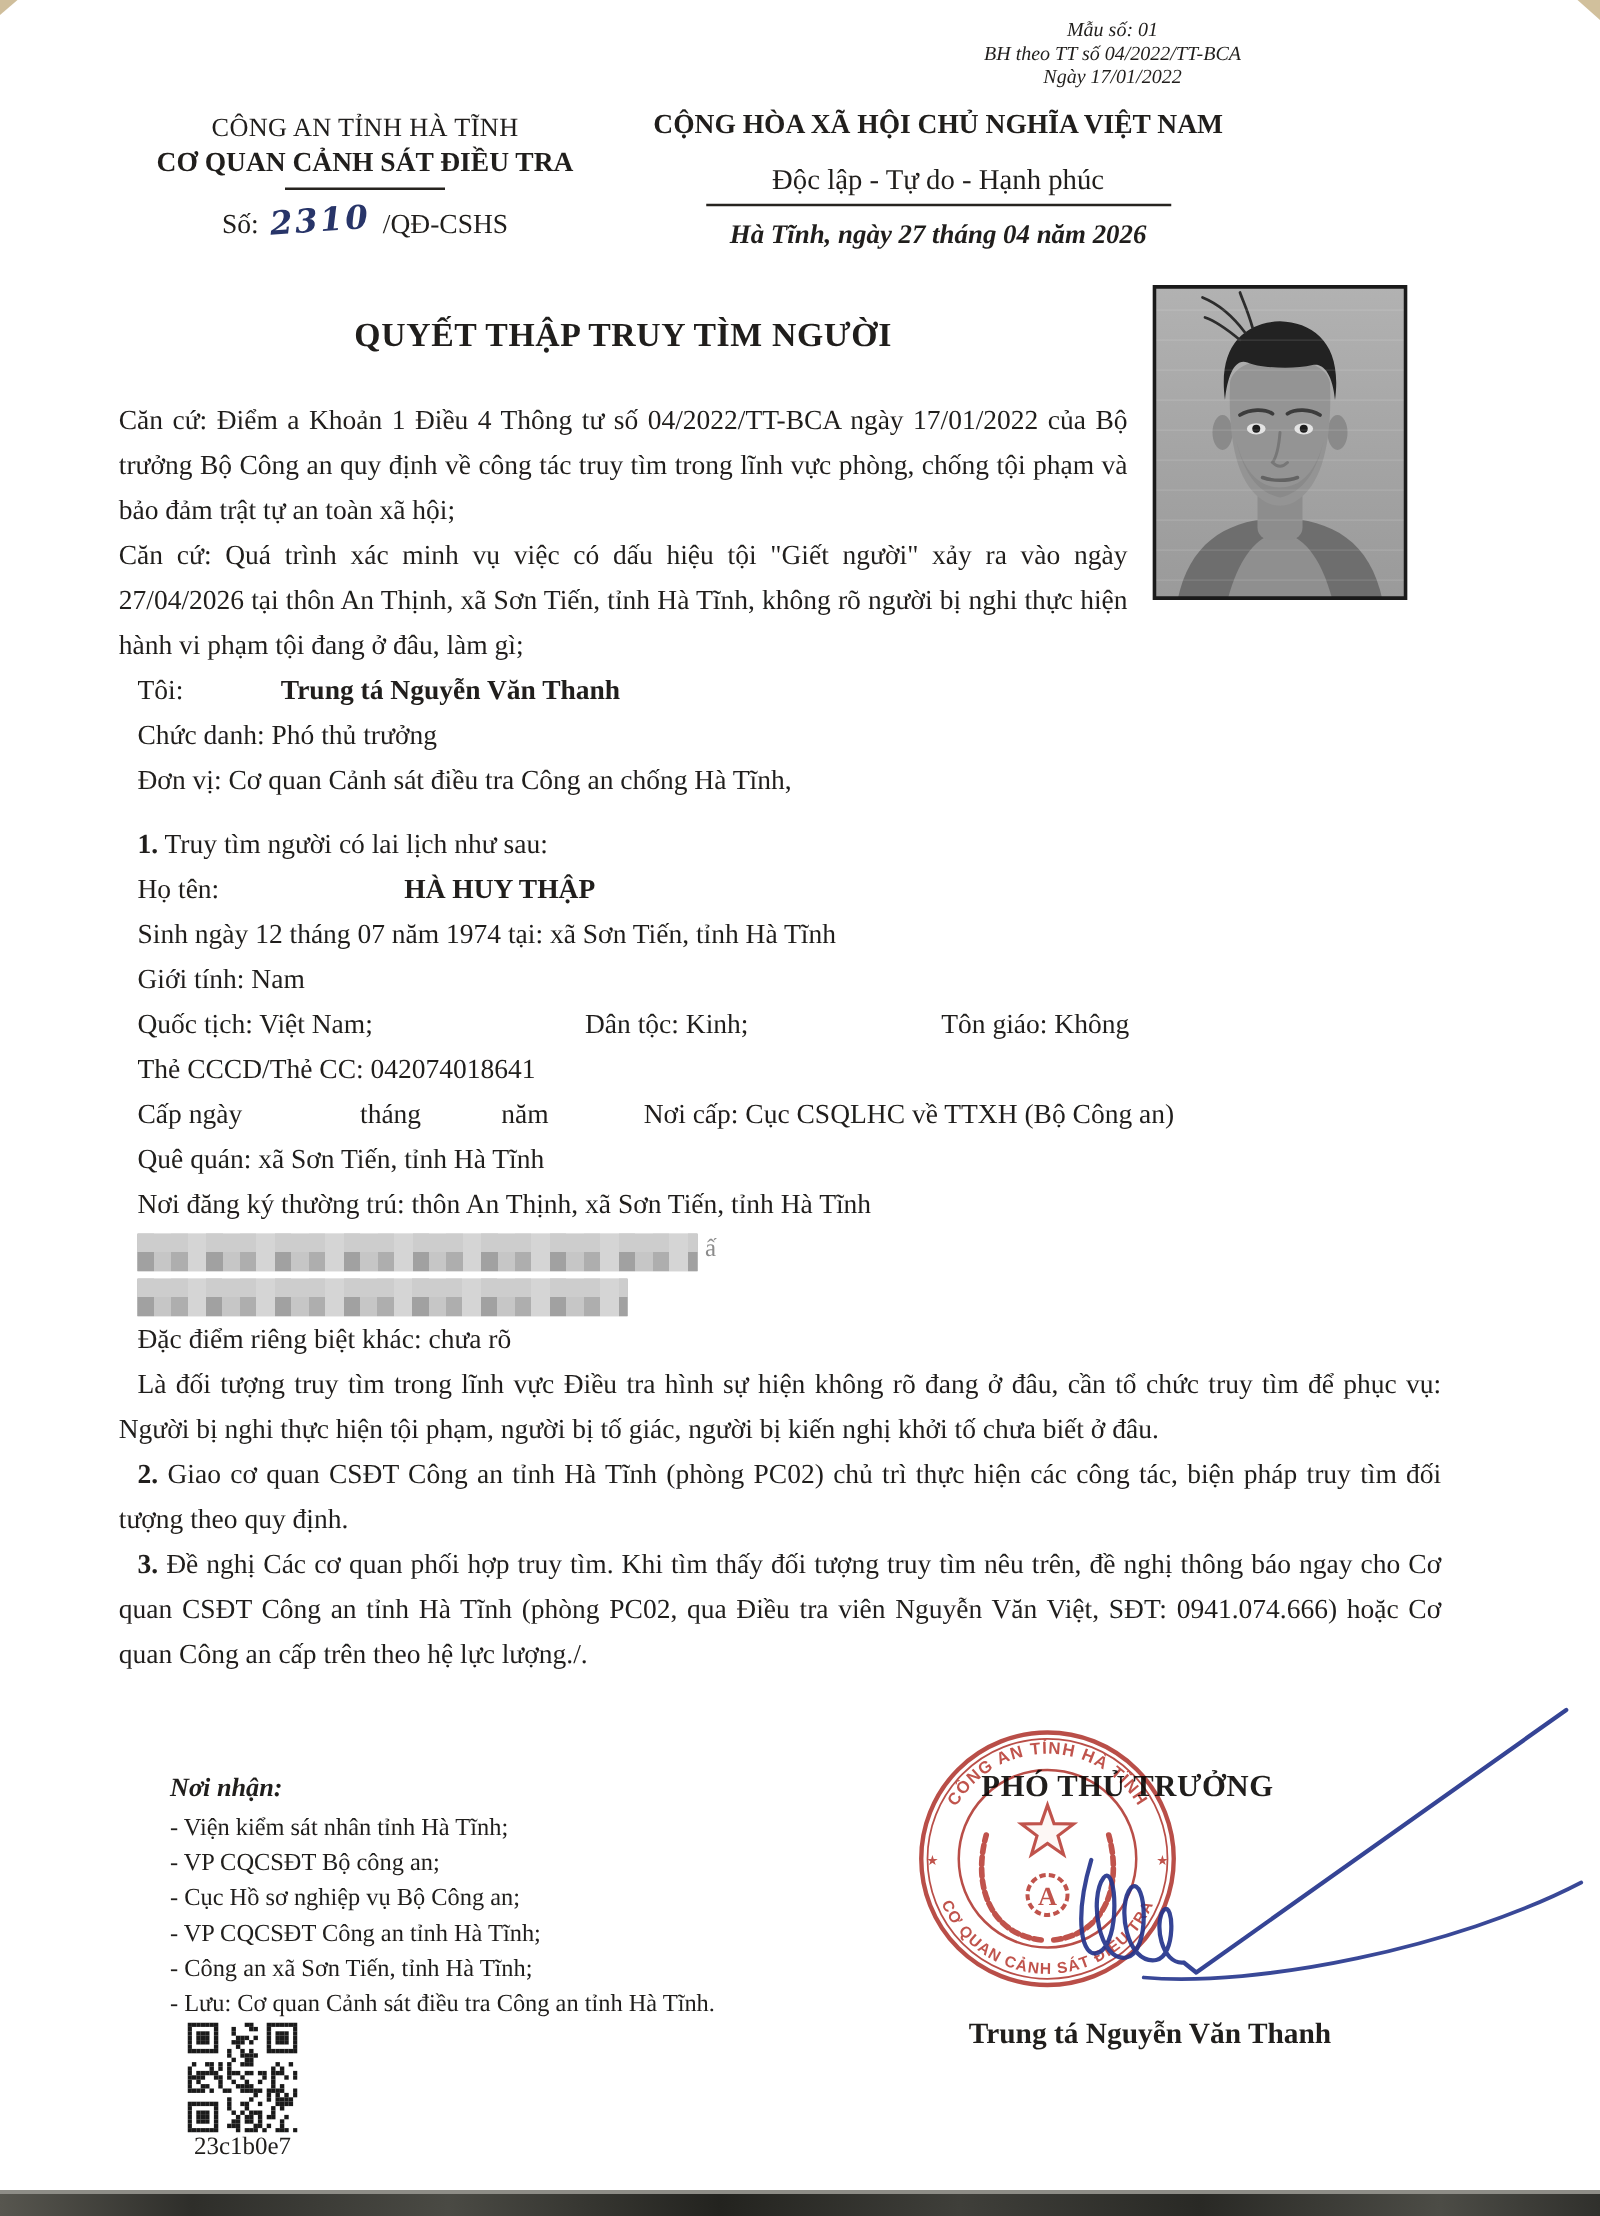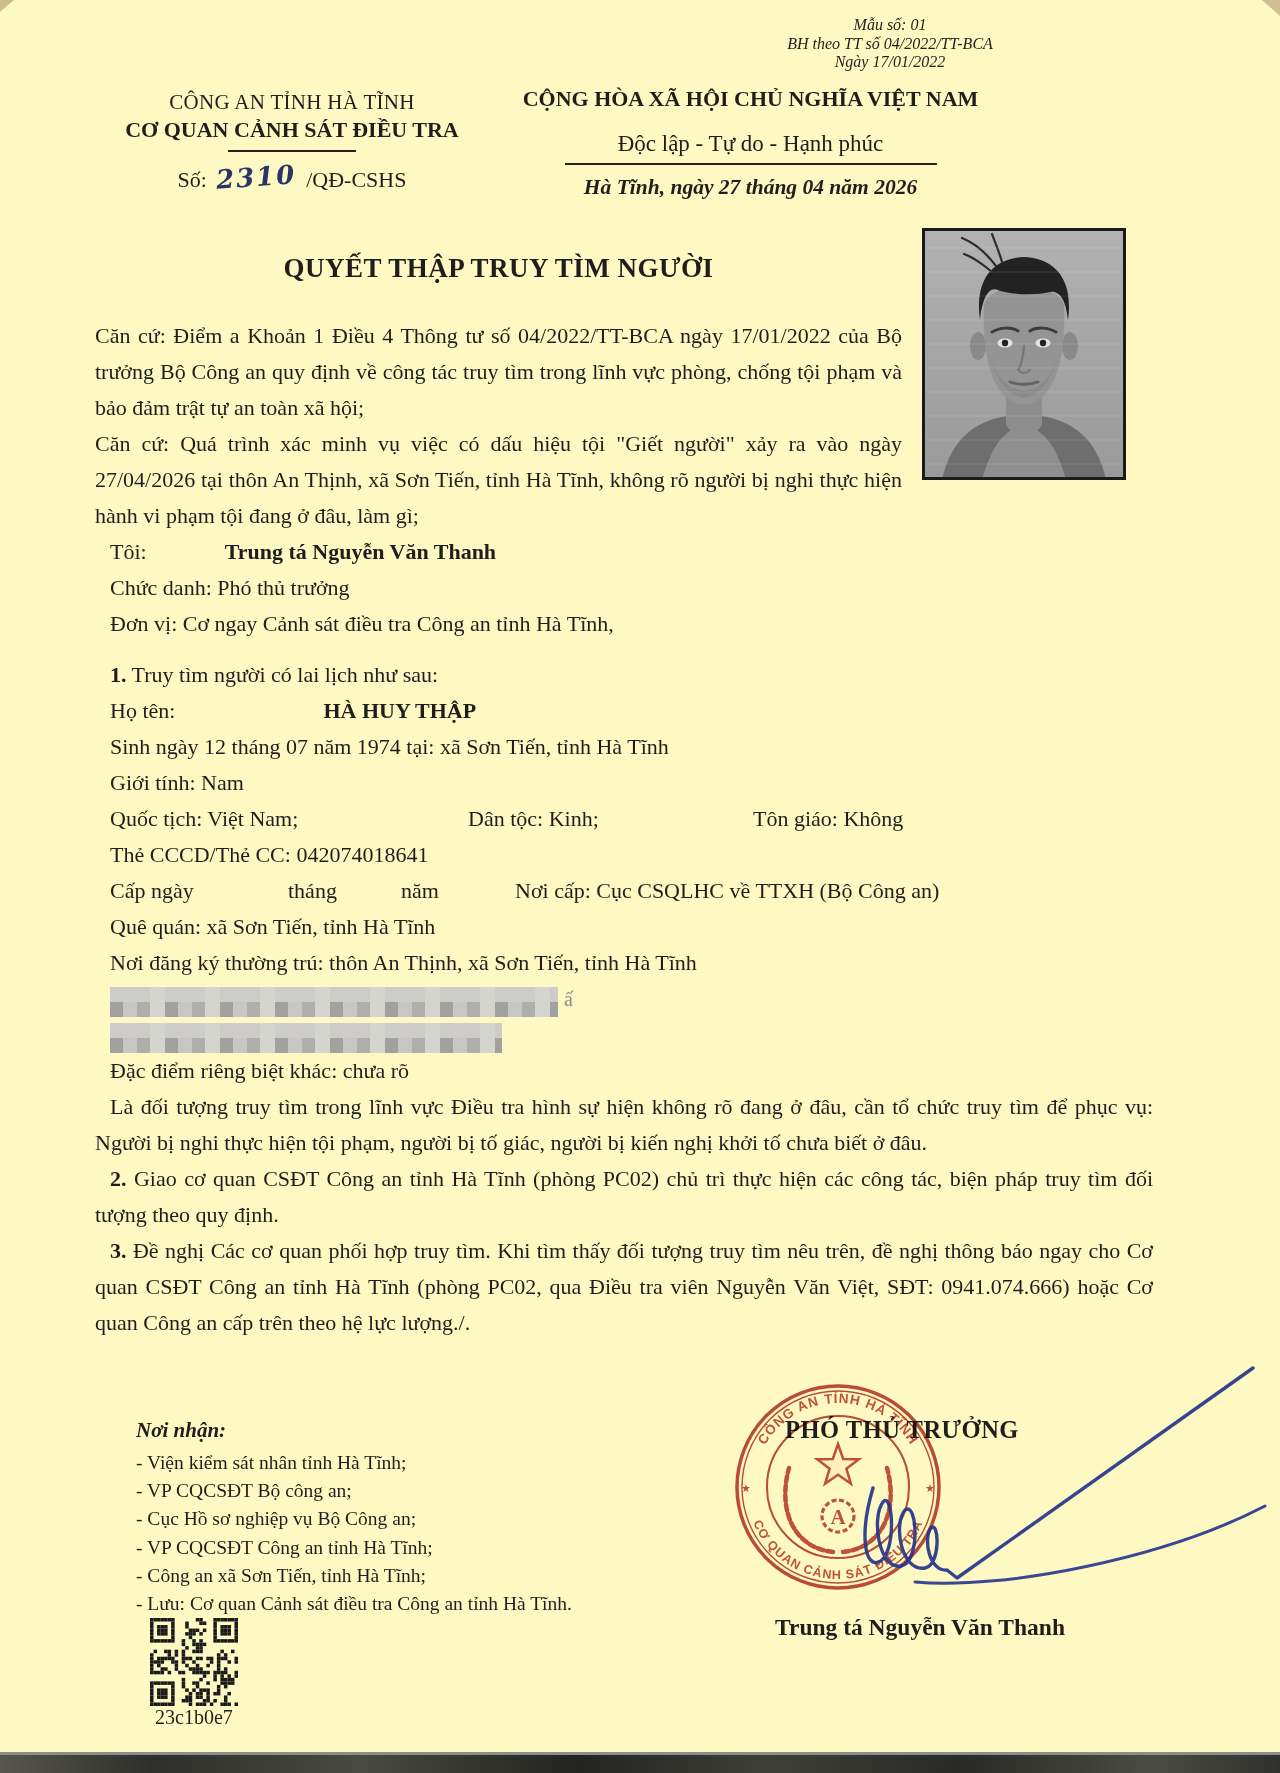--- a/index.html
+++ b/index.html
@@ -1,18 +1,18 @@
 <!DOCTYPE html>
 <html><head>
 <meta charset="utf-8">
 <style>
   html,body{margin:0;padding:0;background:#e8e8e4;}
   .page{
     position:relative;width:1280px;height:1773px;margin:0 auto;
-    background:#fef9c3;overflow:hidden;
+    background:#ffffff;overflow:hidden;
     font-family:"Liberation Serif","DejaVu Serif",serif;
     color:#201e1c;
   }
   
   .corner-tl{position:absolute;left:0;top:0;width:0;height:0;
     border-top:12px solid #c7b389;border-right:14px solid transparent;opacity:.85;}
   .corner-tr{position:absolute;right:0;top:0;width:0;height:0;
     border-top:16px solid #c9b58b;border-left:18px solid transparent;opacity:.85;}
   .scan-bottom{position:absolute;left:0;bottom:0;width:100%;height:21px;
     background:
@@ -152,21 +152,21 @@
         <rect x="1.5" y="1.5" width="201" height="249" fill="none" stroke="#1a1a1a" stroke-width="3"></rect>
       </svg>
     </div>
 
     <div class="doc-title">QUYẾT THẬP TRUY TÌM NGƯỜI</div>
 
     <p>Căn cứ: Điểm a Khoản 1 Điều 4 Thông tư số 04/2022/TT-BCA ngày 17/01/2022 của Bộ trưởng Bộ Công an quy định về công tác truy tìm trong lĩnh vực phòng, chống tội phạm và bảo đảm trật tự an toàn xã hội;</p>
     <p>Căn cứ: Quá trình xác minh vụ việc có dấu hiệu tội "Giết người" xảy ra vào ngày 27/04/2026 tại thôn An Thịnh, xã Sơn Tiến, tỉnh Hà Tĩnh, không rõ người bị nghi thực hiện hành vi phạm tội đang ở đâu, làm gì;</p>
     <p class="field"><span>Tôi:</span><span class="toi-gap"></span><b>Trung tá Nguyễn Văn Thanh</b></p>
     <p class="field">Chức danh: Phó thủ trưởng</p>
-    <p class="field">Đơn vị: Cơ ngay Cảnh sát điều tra Công an tỉnh Hà Tĩnh,</p>
+    <p class="field">Đơn vị: Cơ quan Cảnh sát điều tra Công an chống Hà Tĩnh,</p>
 
 
     <p class="indent mt15"><b>1.</b> <span>Truy tìm người có lai lịch như sau:</span></p>
     <p class="field"><span>Họ tên:</span><span class="name-gap"></span><b>HÀ HUY THẬP</b></p>
     <p class="field">Sinh ngày 12 tháng 07 năm 1974 tại: xã Sơn Tiến, tỉnh Hà Tĩnh</p>
     <p class="field">Giới tính: Nam</p>
     <p class="field"><span class="col1">Quốc tịch: Việt Nam;</span><span class="col2">Dân tộc: Kinh;</span><span>Tôn giáo: Không</span></p>
     <p class="field">Thẻ CCCD/Thẻ CC: 042074018641</p>
     <p class="field"><span class="cap1">Cấp ngày</span><span class="cap2">tháng</span><span class="cap3">năm</span><span>Nơi cấp: Cục CSQLHC về TTXH (Bộ Công an)</span></p>
     <p class="field">Quê quán: xã Sơn Tiến, tỉnh Hà Tĩnh</p>

